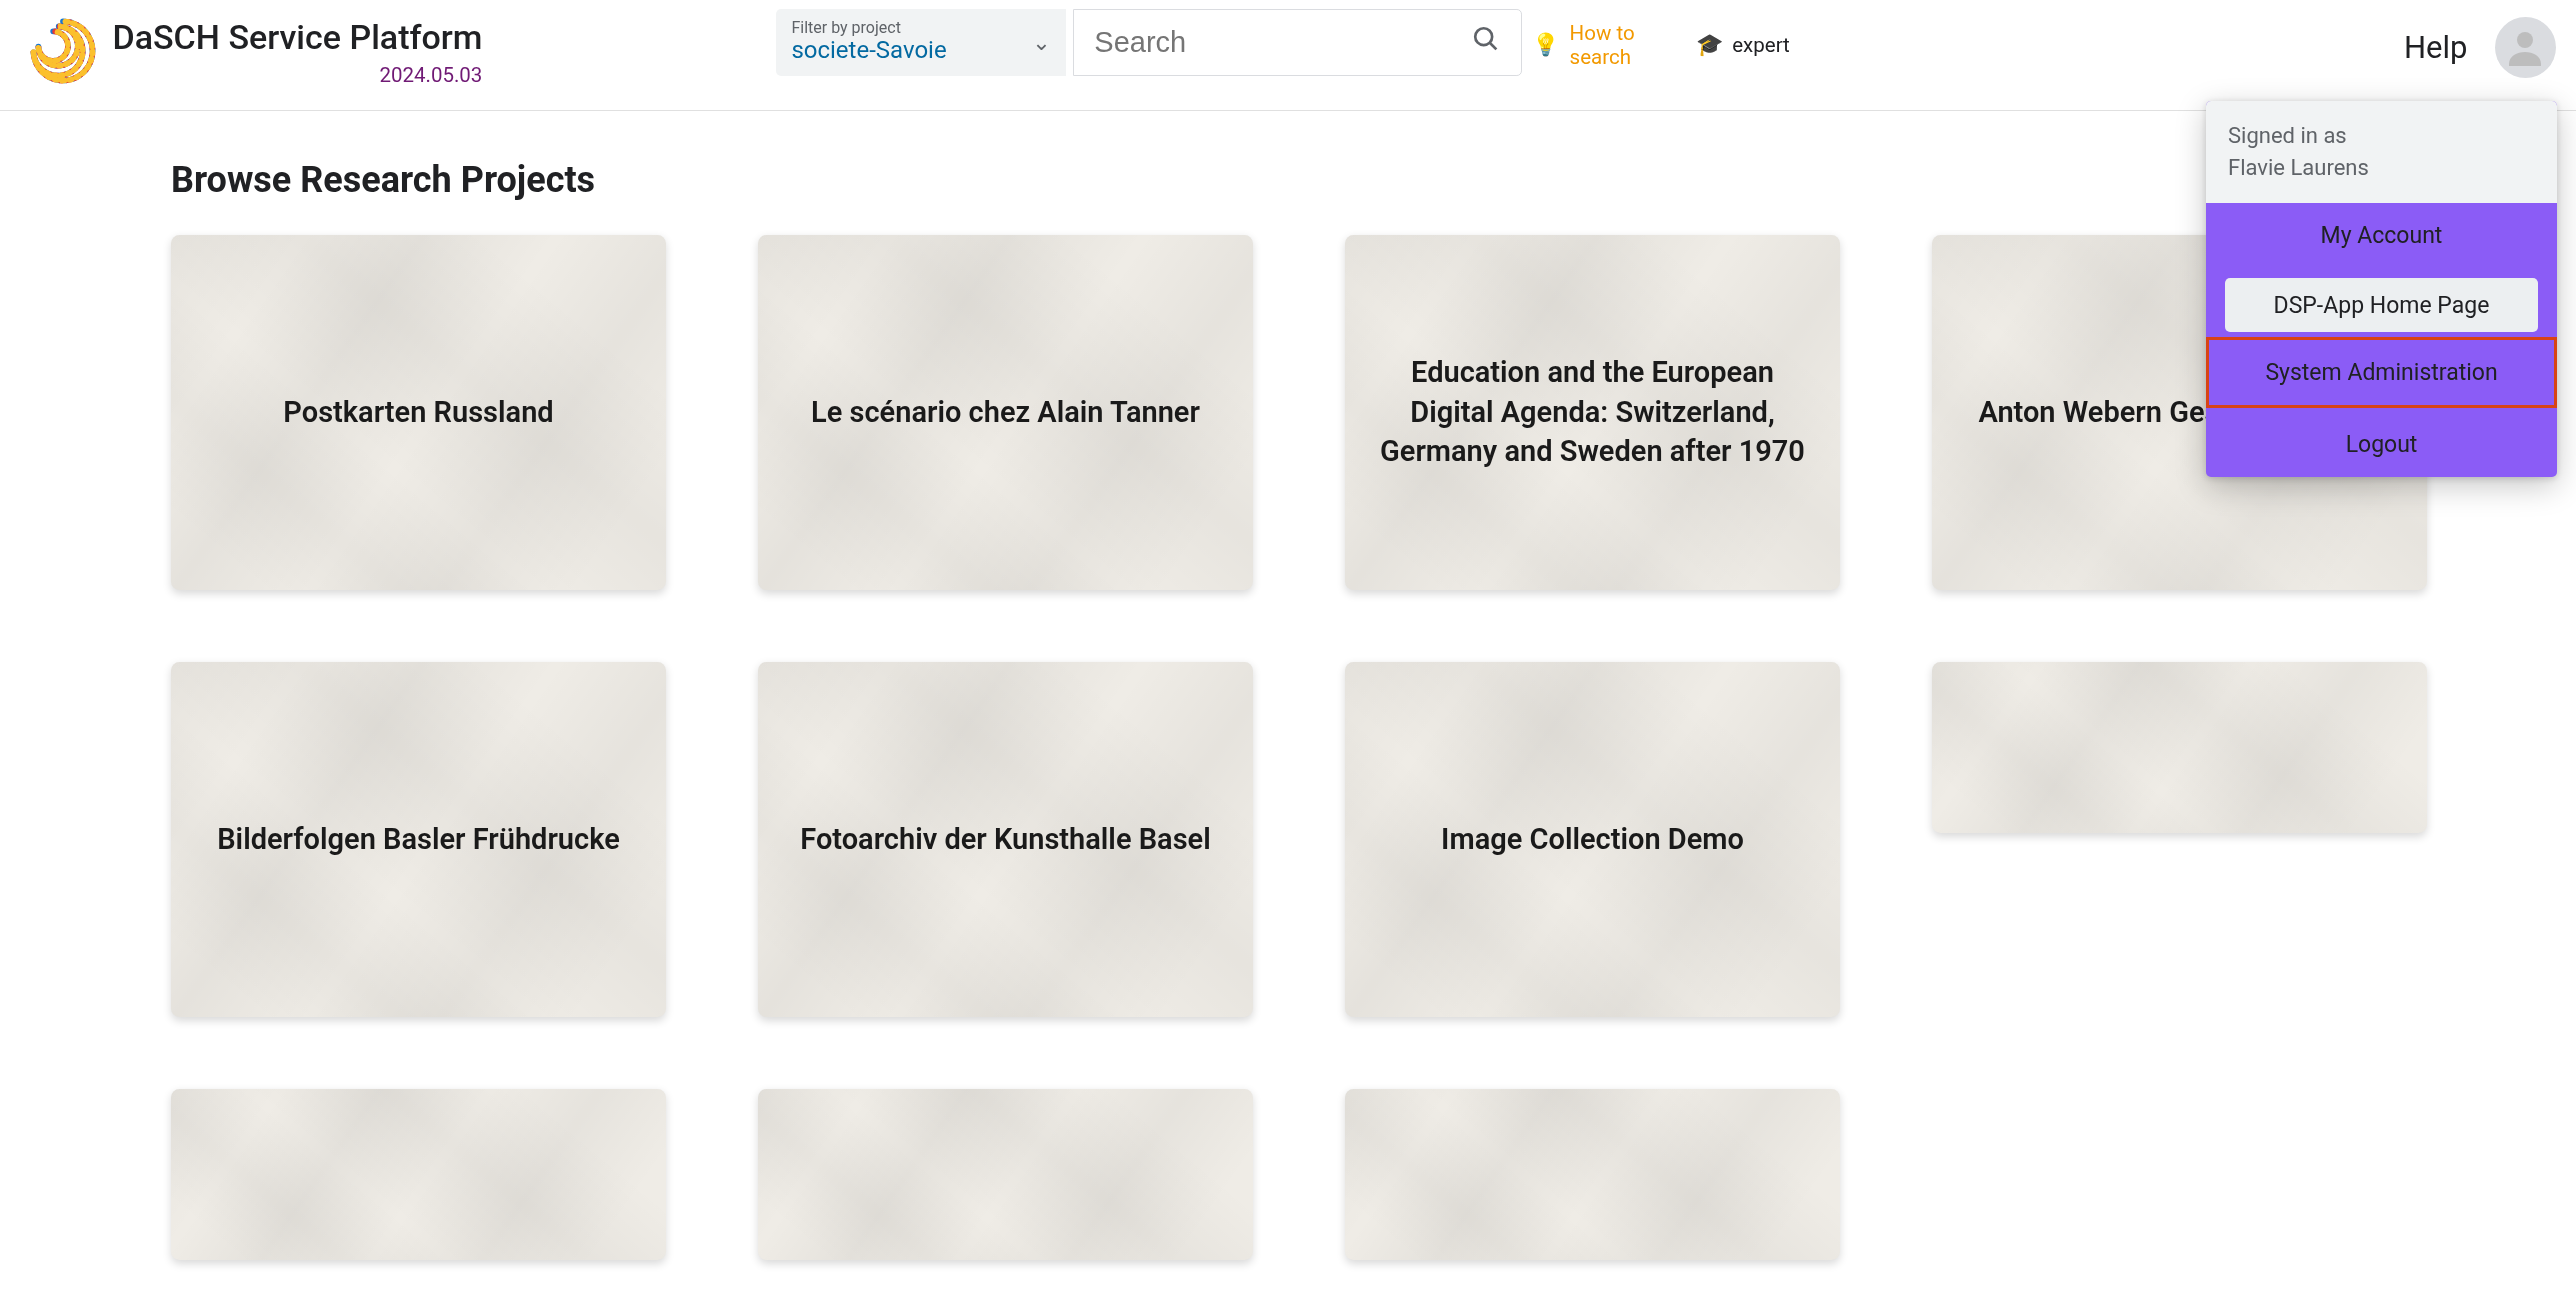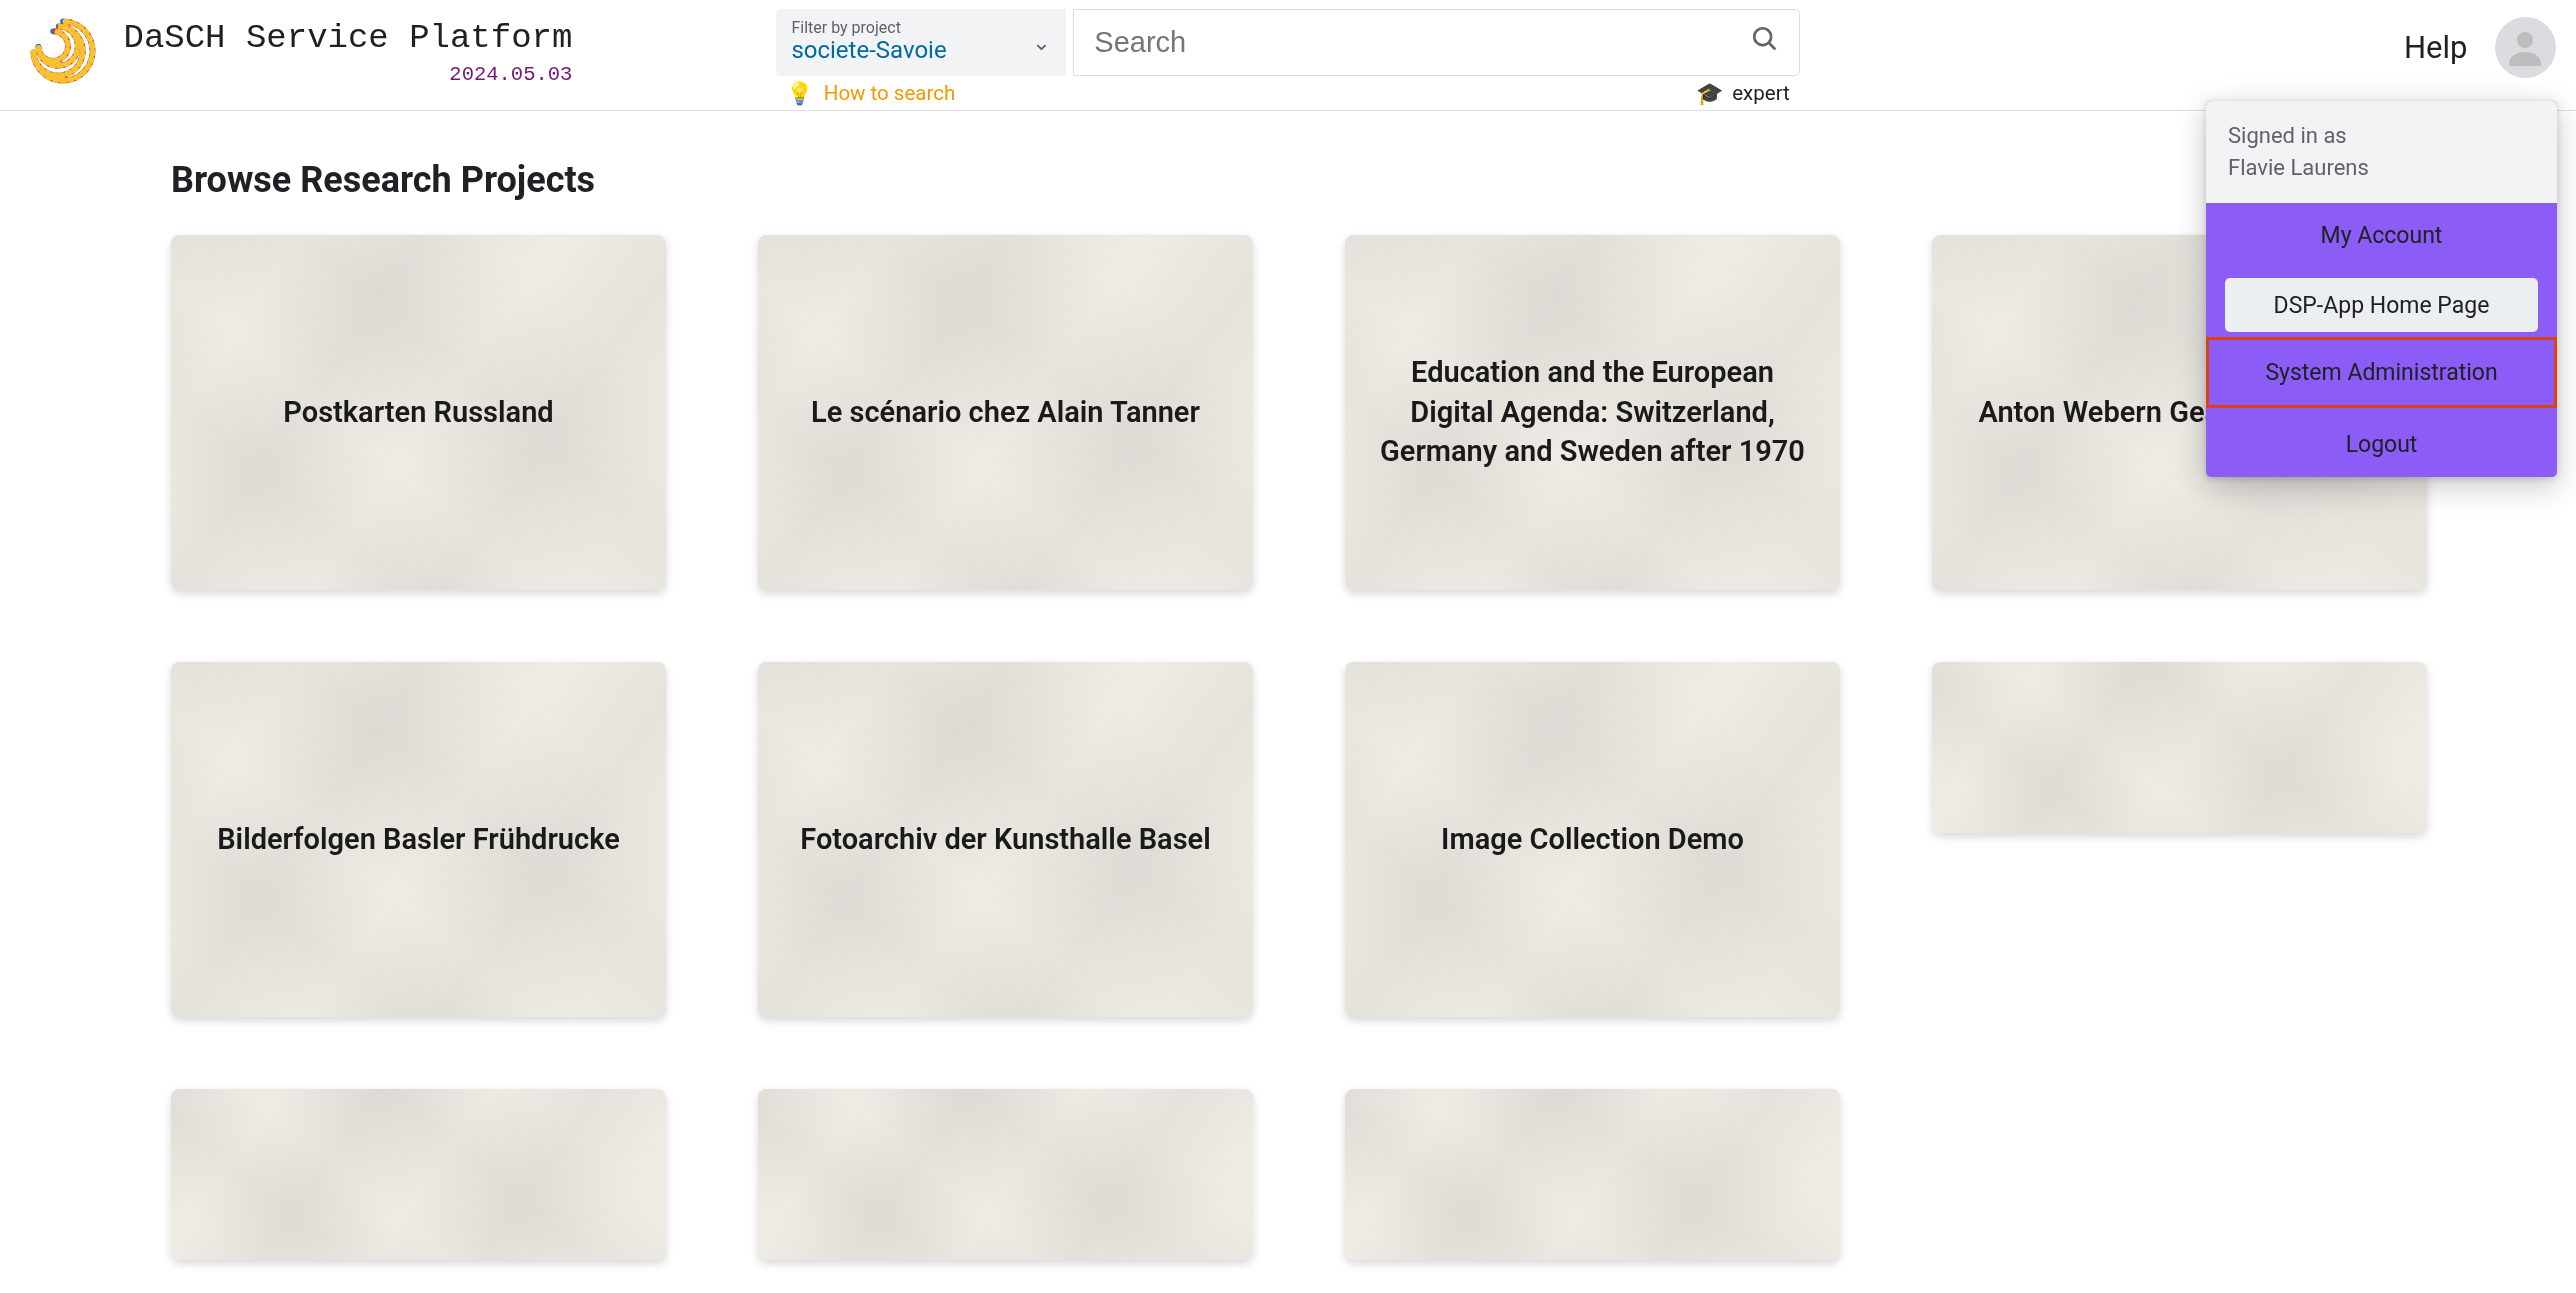--- a/index.html
+++ b/index.html
@@ -17,22 +17,21 @@
     display: flex;
     align-items: flex-start;
     padding: 8.5px 20.5px 0 20.5px;
     border-bottom: 0.9px solid #e0e0e0;
     height: 111px;
     position: relative;
   }
   .logo-block {
     display: flex;
     align-items: center;
-    gap: 18px;
-    font-family: Liberation Mono, monospace;
+    gap: 7px;
   }
   .logo-icon {
     width: 85px;
     height: 85px;
     display:flex;
     align-items:center;
     justify-content:center;
   }
   .app-title-block {
     display:flex;
@@ -49,21 +48,21 @@
     font-size: 20.5px;
     color: #701a75;
     margin-top: 3.4px;
   }
   .center-block {
     position:absolute;
     left:50%;
     transform:translateX(-50%);
     top:8.5px;
     display:flex;
-    flex-direction:column;
+    flex-direction:row;
     width:1024px;
   }
   .search-row {
     display:flex;
     align-items:stretch;
     gap:6.8px;
     height:67px;
   }
   .project-filter {
     flex:0 0 290px;

